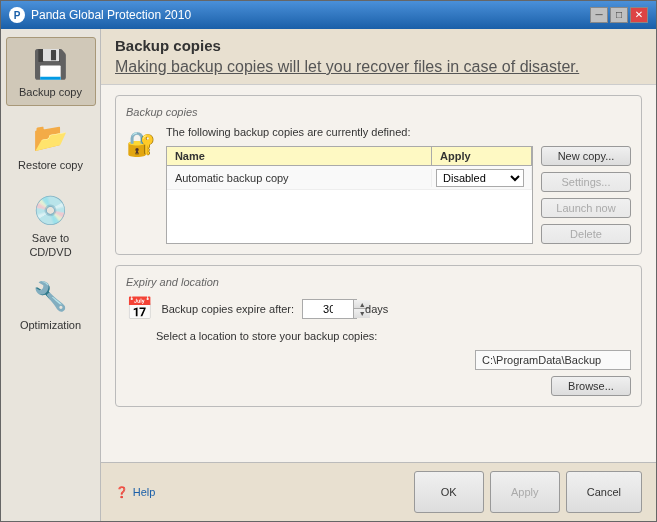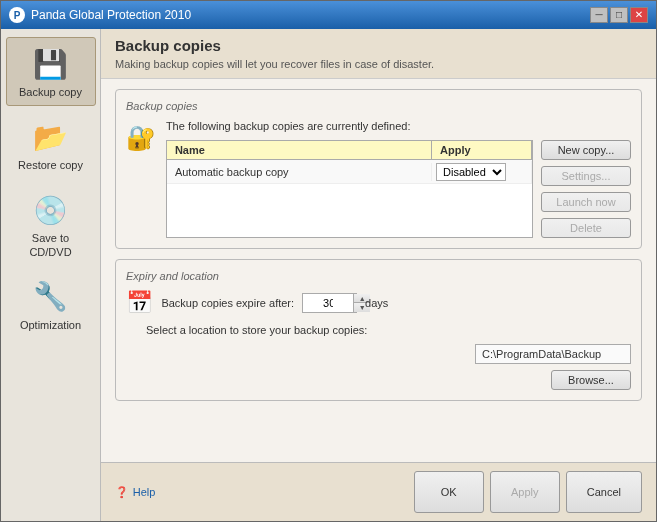--- a/index.html
+++ b/index.html
@@ -126,22 +126,23 @@
       padding: 8px 14px;
       border-bottom: 1px solid #ccc;
     }
     .main-header h2 {
       font-size: 15px;
       font-weight: bold;
       color: #333;
       margin-bottom: 4px;
     }
     .main-header p {
-      font-size: 11px;
+      font-size: 16px;
       color: #555;
+      text-decoration: underline;
     }
     .main-content {
       flex: 1;
       padding: 10px 14px;
       overflow-y: auto;
     }
     .section {
       border: 1px solid #bbb;
       border-radius: 4px;
       padding: 10px;
@@ -209,21 +210,21 @@
       font-size: 11px;
       color: #333;
       border-right: 1px solid #eee;
     }
     .td.name-col { flex: 1; }
     .td.status-col {
       width: 100px;
       padding: 2px 4px;
     }
     .status-select {
-      width: 70px;
+      width: 88px;
       font-size: 11px;
       border: 1px solid #aaa;
       background: white;
       padding: 1px 2px;
     }
     .buttons-col {
       display: flex;
       flex-direction: column;
       gap: 6px;
       min-width: 90px;
@@ -292,21 +293,21 @@
       justify-content: center;
       font-size: 7px;
       line-height: 1;
       color: #555;
     }
     .spinner-arrow:first-child { border-bottom: 1px solid #aaa; }
     .location-row {
       display: flex;
       align-items: center;
       gap: 8px;
-      margin-left: 20px;
+      margin-left: 30px;
       text-align: right;
     }
     .location-label {
       font-size: 11px;
       color: #333;
     }
     .location-input-row {
       display: flex;
       align-items: flex-end;
       gap: 6px;

